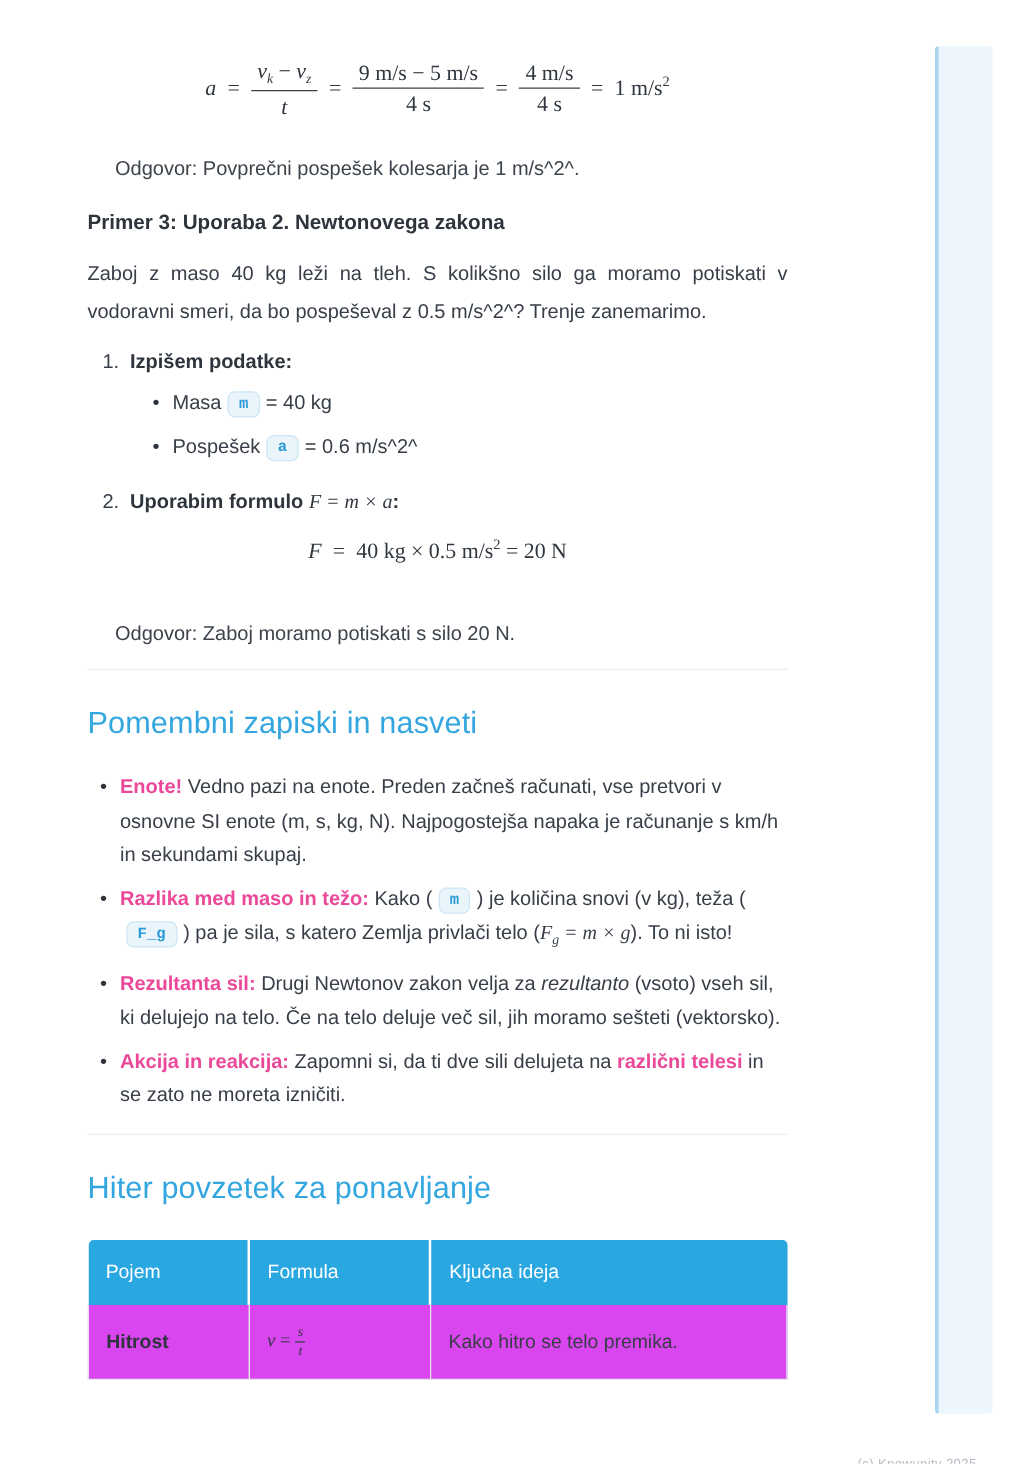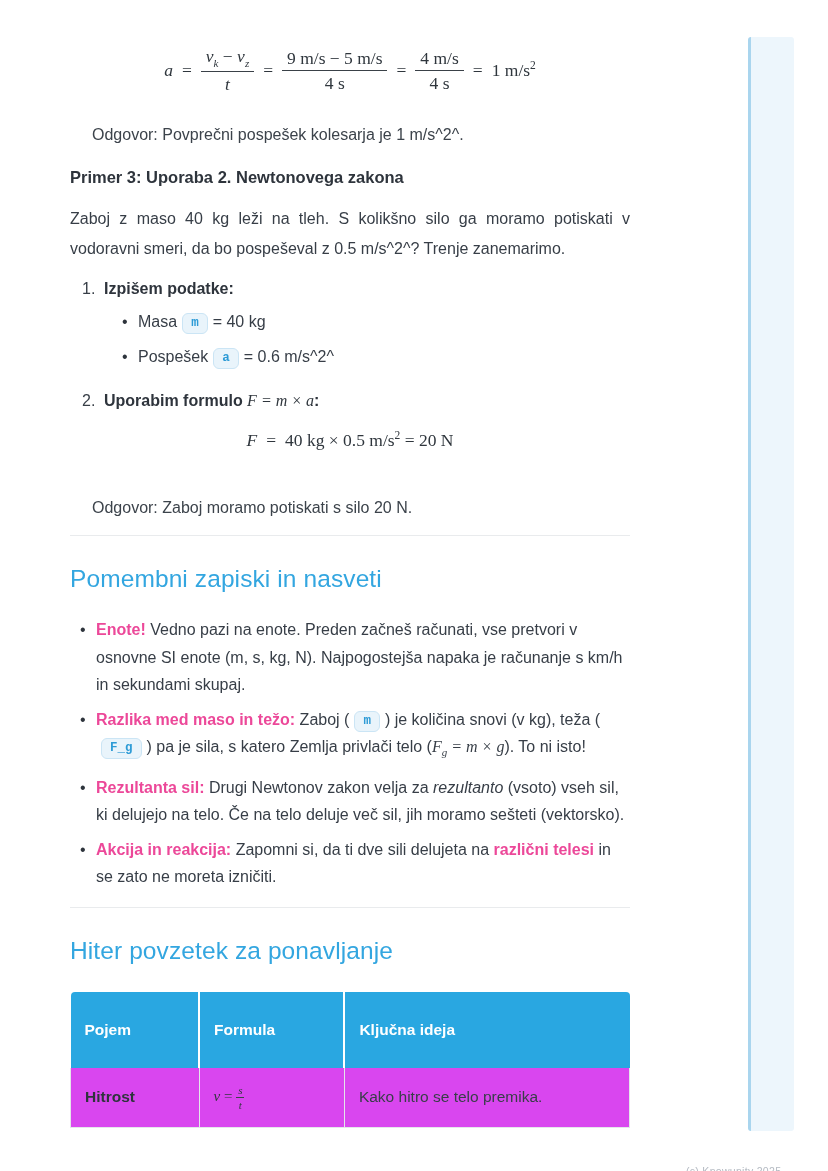--- a/index.html
+++ b/index.html
@@ -116,23 +116,23 @@
   
   table.summary {
     margin-top: 26px;
     width: 560px;
     border-collapse: collapse;
     font-size: 15.5px;
   }
   table.summary th {
     background: #29a7e1;
     color: #ffffff;
-    font-weight: 700;
+    font-weight: 400;
     text-align: left;
-    padding: 29px 14px;
+    padding: 17px 14px;
     border-right: 2px solid #ffffff;
   }
   table.summary th:last-child { border-right: none; }
   table.summary th:first-child { border-top-left-radius: 4px; }
   table.summary th:last-child { border-top-right-radius: 4px; }
   table.summary td {
     background: #d946ef;
     border: 1px solid #e4e7ea;
     border-top: none;
     padding: 16px 14px;
@@ -217,21 +217,21 @@
   </div>
 
   <div class="answer lower">Odgovor: Zaboj moramo potiskati s silo 20 N.</div>
 
   <hr class="divider">
 
   <h2 class="blue-heading">Pomembni zapiski in nasveti</h2>
 
   <ul class="notes-list">
     <li><span class="lead">Enote!</span><span> Vedno pazi na enote. Preden začneš računati, vse pretvori v osnovne SI enote (m, s, kg, N). Najpogostejša napaka je računanje s km/h in sekundami skupaj.</span></li>
-    <li><span class="lead">Razlika med maso in težo:</span><span> Zaboj (</span><span class="chip">m</span><span>) je količina snovi (v kg), teža (</span><span class="chip">F_g</span><span>) pa je sila, s katero Zemlja privlači telo (</span><span class="note-math"><span>F</span><sub class="msub">g</sub><span> = m × g</span></span><span>). To ni isto!</span></li>
+    <li><span class="lead">Razlika med maso in težo:</span><span> Kako (</span><span class="chip">m</span><span>) je količina snovi (v kg), teža (</span><span class="chip">F_g</span><span>) pa je sila, s katero Zemlja privlači telo (</span><span class="note-math"><span>F</span><sub class="msub">g</sub><span> = m × g</span></span><span>). To ni isto!</span></li>
     <li><span class="lead">Rezultanta sil:</span><span> Drugi Newtonov zakon velja za </span><em>rezultanto</em><span> (vsoto) vseh sil, ki delujejo na telo. Če na telo deluje več sil, jih moramo sešteti (vektorsko).</span></li>
     <li><span class="lead">Akcija in reakcija:</span><span> Zapomni si, da ti dve sili delujeta na </span><span class="lead">različni telesi</span><span> in se zato ne moreta izničiti.</span></li>
   </ul>
 
   <hr class="divider">
 
   <h2 class="blue-heading">Hiter povzetek za ponavljanje</h2>
 
   <table class="summary">
     <thead>

